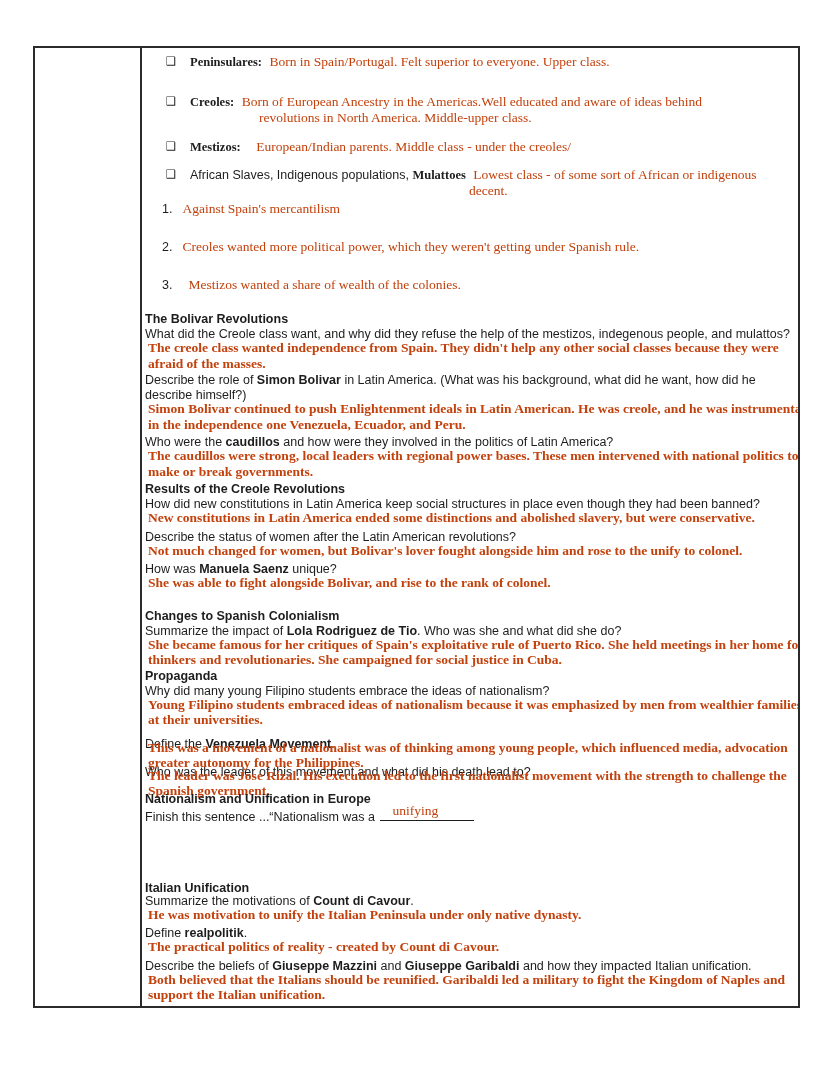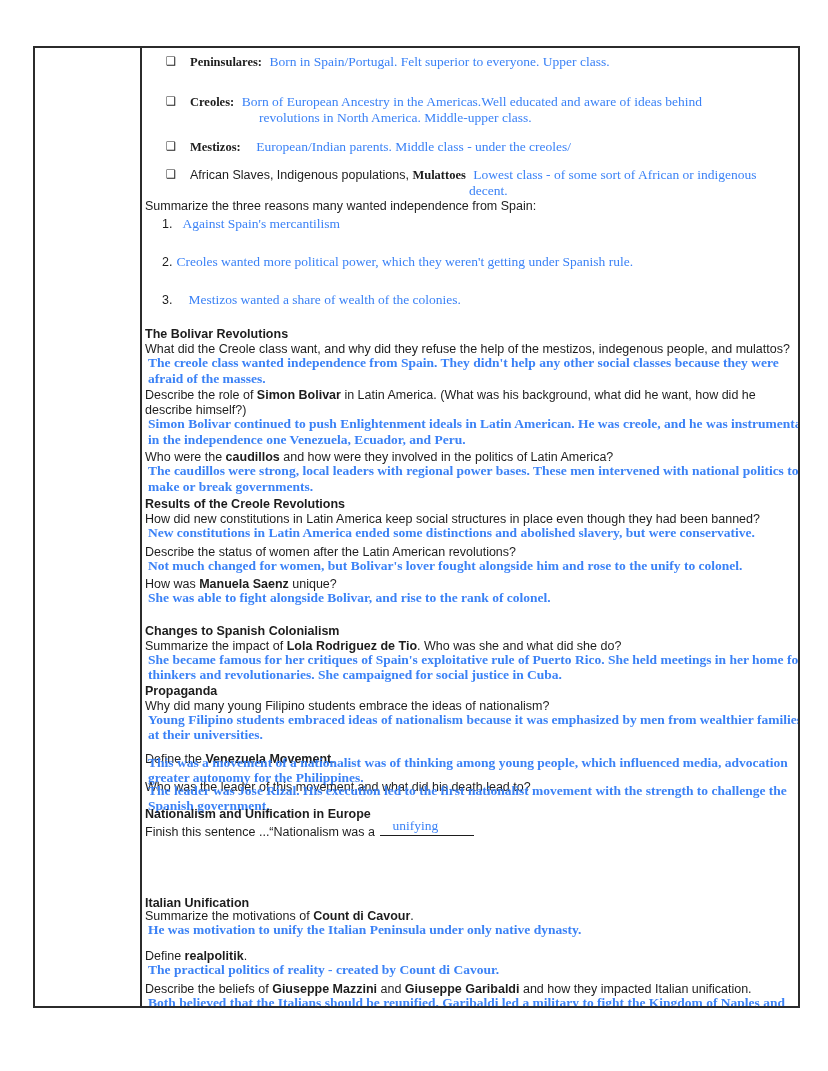--- a/index.html
+++ b/index.html
@@ -3,21 +3,21 @@
 <meta charset="utf-8">
 <style>
   html,body{margin:0;padding:0;background:#ffffff;}
   .sheet{position:relative;width:828px;height:1071px;background:#ffffff;overflow:hidden;}
   .doc-table{position:absolute;left:33px;top:46px;width:763px;height:958px;border:2px solid #2b2b2b;display:flex;background:#fff;}
   .left-cell{width:105px;flex:none;border-right:2px solid #2b2b2b;}
   .content-cell{flex:1;padding:3px 0 0 3px;overflow:hidden;}
   .q{font-family:"Liberation Sans",sans-serif;font-size:12.5px;line-height:15px;color:#1d1d1d;}
   .hd{font-weight:700;}
   b{font-weight:700;}
-  .red{font-family:"Liberation Serif",serif;font-size:13.5px;line-height:15.5px;color:#3b82f6;}
+  .red{font-family:"Liberation Serif",serif;font-size:13.5px;line-height:15.5px;color:#c2410c;}
   .ans{display:block;margin-top:-2px;margin-right:-12px;padding-left:3px;font-weight:bold;}
   .bullet{display:flex;align-items:flex-start;padding-left:21px;margin-right:-14px;}
   .cb{flex:none;width:24px;font-family:"DejaVu Sans",sans-serif;font-size:11.5px;line-height:15px;color:#1d1d1d;}
   .bc{flex:1;}
   .bterm{font-weight:700;font-family:Liberation Serif, serif;}
   .numrow{padding-left:17px;}
   .blank{display:inline-block;width:94px;height:12px;border-bottom:1.4px solid #1d1d1d;position:relative;vertical-align:baseline;margin:0 2px;}
   .blankword{position:absolute;left:12px;bottom:1px;white-space:nowrap;}
 </style>
 </head>
@@ -53,28 +53,27 @@
       </div>
 
       <div class="bullet" style="margin-top:12px">
         <span class="cb">❑</span>
         <div class="bc q">
           <span>African Slaves, Indigenous populations, </span><span class="bterm">Mulattoes</span>
           <span class="red" style="margin-left:4px"><span>Lowest class - of some sort of African or indigenous</span><br><span style="margin-left:279px">decent.</span></span>
         </div>
       </div>
 
-      <div class="q" style="margin-top:0">Summarize the three reasons many wanted independence from Spain:</div>
       <div class="numrow" style="margin-top:0">
         <span class="q">1.</span>
         <span class="red" style="margin-left:6px">Against Spain's mercantilism</span>
       </div>
       <div class="numrow" style="margin-top:20px">
         <span class="q">2.</span>
-        <span class="red" style="">Creoles wanted more political power, which they weren't getting under Spanish rule.</span>
+        <span class="red" style="margin-left:6px">Creoles wanted more political power, which they weren't getting under Spanish rule.</span>
       </div>
       <div class="numrow" style="margin-top:20px">
         <span class="q">3.</span>
         <span class="red" style="margin-left:12px">Mestizos wanted a share of wealth of the colonies.</span>
       </div>
 
       <div class="q hd" style="margin-top:19px">The Bolivar Revolutions</div>
       <div class="q">What did the Creole class want, and why did they refuse the help of the mestizos, indegenous people, and mulattos?</div>
       <div class="red ans">The creole class wanted independence from Spain. They didn't help any other social classes because they were afraid of the masses.</div>
       <div class="q" style="margin-top:2px"><span>Describe the role of </span><b>Simon Bolivar</b><span> in Latin America. (What was his background, what did he want, how did he describe himself?)</span></div>
@@ -103,20 +102,20 @@
       <div class="red ans" style="margin-top:-12px">The leader was Jose Rizal. His execution led to the first nationalist movement with the strength to challenge the Spanish government.</div>
 
       <div class="q hd" style="margin-top:-7px">Nationalism and Unification in Europe</div>
       <div class="q" style="margin-top:1px">
         <span>Finish this sentence ...“Nationalism was a </span><span class="blank"><span class="red blankword">unifying</span></span>
       </div>
 
       <div class="q hd" style="margin-top:56px">Italian Unification</div>
       <div class="q" style="margin-top:-2px"><span>Summarize the motivations of </span><b>Count di Cavour</b><span>.</span></div>
       <div class="red ans">He was motivation to unify the Italian Peninsula under only native dynasty.</div>
-      <div class="q" style="margin-top:12px"><span>Define </span><b>realpolitik</b><span>.</span></div>
+      <div class="q" style="margin-top:4px"><span>Define </span><b>realpolitik</b><span>.</span></div>
       <div class="red ans">The practical politics of reality - created by Count di Cavour.</div>
       <div class="q" style="margin-top:4px"><span>Describe the beliefs of </span><b>Giuseppe Mazzini</b><span> and </span><b>Giuseppe Garibaldi</b><span> and how they impacted Italian unification.</span></div>
       <div class="red ans">Both believed that the Italians should be reunified. Garibaldi led a military to fight the Kingdom of Naples and support the Italian unification.</div>
 
     </div>
   </div>
 </div>
 
 </body></html>

